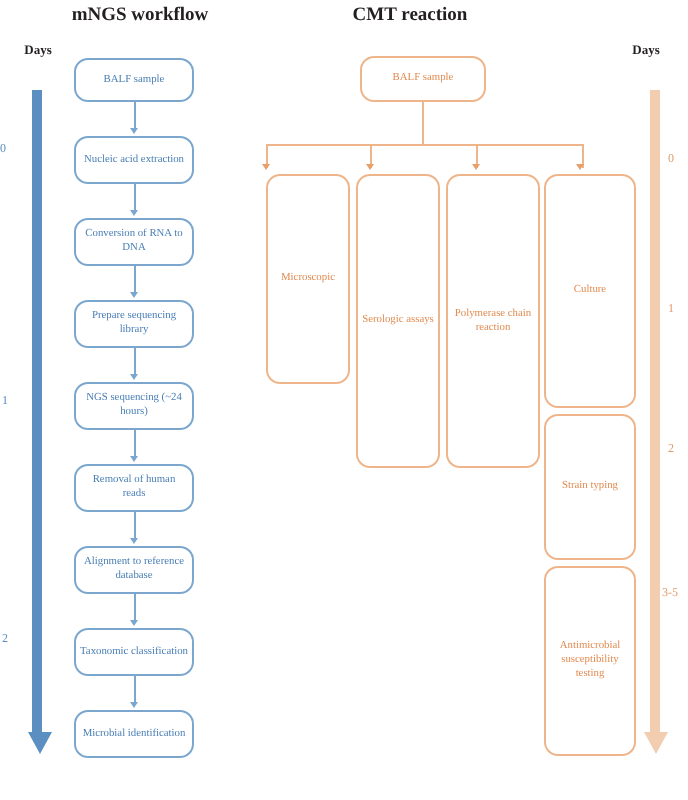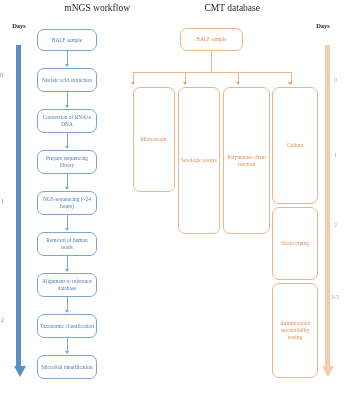--- a/index.html
+++ b/index.html
@@ -11,24 +11,24 @@
     position: relative;
     width: 344px;
     height: 400px;
     background: #ffffff;
     font-family: "Liberation Serif", "DejaVu Serif", serif;
     overflow: hidden;
   }
   .title {
     position: absolute;
     font-family: "Liberation Serif", "DejaVu Serif", serif;
-    font-weight: normal;
+    font-weight: bold;
     font-size: 9.5px;
     color: #231f20;
-    text-align: right;
+    text-align: center;
     white-space: nowrap;
   }
   .axis-label {
     position: absolute;
     font-family: "Liberation Serif", "DejaVu Serif", serif;
     font-weight: bold;
     font-size: 6.5px;
     color: #231f20;
     text-align: center;
     white-space: nowrap;
@@ -105,21 +105,21 @@
   .axis-head.blue   { border-top: 11px solid #5b8fc2; }
   .axis-head.orange { border-top: 11px solid #f2cdb0; }
 </style>
 </head>
 <body>
 
 <div id="figure">
 
   <div class="title" style="left:10px; top:3px; width:120px;">mNGS workflow</div>
 
-  <div class="title" style="left:150px; top:3px; width:110px;">CMT database</div>
+  <div class="title" style="left:150px; top:3px; width:110px;">CMT reaction</div>
 
   <div class="axis-label" style="left:3px; top:22px; width:32px;">Days</div>
 
   <div class="axis-shaft blue" style="left:16px; top:45px; height:322px;"></div>
   <div class="axis-head blue" style="left:13.5px; top:366px;"></div>
 
   <div class="tick left" style="left:0px; top:72px;">0</div>
   <div class="tick left" style="left:1px; top:198px;">1</div>
   <div class="tick left" style="left:1px; top:317px;">2</div>
 

